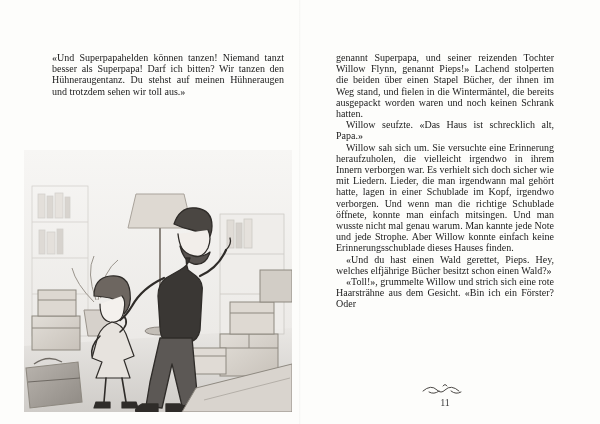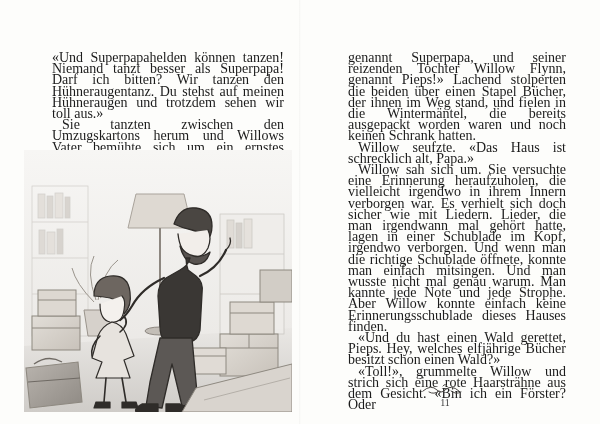--- a/index.html
+++ b/index.html
@@ -23,27 +23,27 @@
   
   .left-col {
     position: absolute;
     left: 52px;
     top: 52px;
     width: 232px;
     height: 340px;
   }
   .right-col {
     position: absolute;
-    left: 348px;
+    left: 336px;
     top: 52px;
     width: 218px;
     height: 340px;
   }
   .para {
-    font-size: 14px;
+    font-size: 10px;
     line-height: 11.2px;
     text-align: justify;
     color: #1b1b1b;
     margin: 0;
     hyphens: auto;
   }
   .para.indent { text-indent: 10px; }
 
   
   .illus {
@@ -82,21 +82,20 @@
 </style>
 </head>
 <body>
 
 <div class="page">
 
   <div class="spine"></div>
 
   <div class="left-col">
     <p class="para">«Und Superpapahelden können tanzen! Niemand tanzt besser als Superpapa! Darf ich bitten? Wir tanzen den Hühneraugentanz. Du stehst auf meinen Hühneraugen und trotzdem sehen wir toll aus.»</p>
-    <p class="para indent">Sie tanzten zwischen den Umzugskartons herum und Willows Vater bemühte sich um ein ernstes Tänzergesicht. Willow tat es ihm nach. «Zehn Punkte von der Jury für den Hühneraugentanz. Getanzt von Adam Flynn,</p>
   </div>
 
   <div class="illus">
     <svg width="268" height="262" viewBox="0 0 268 262" xmlns="http://www.w3.org/2000/svg">
       <defs>
         <linearGradient id="floorG" x1="0" y1="0" x2="0" y2="1">
           <stop offset="0%" stop-color="#e9e7e4"></stop>
           <stop offset="100%" stop-color="#cfccc8"></stop>
         </linearGradient>
         <linearGradient id="boxG" x1="0" y1="0" x2="1" y2="1">

